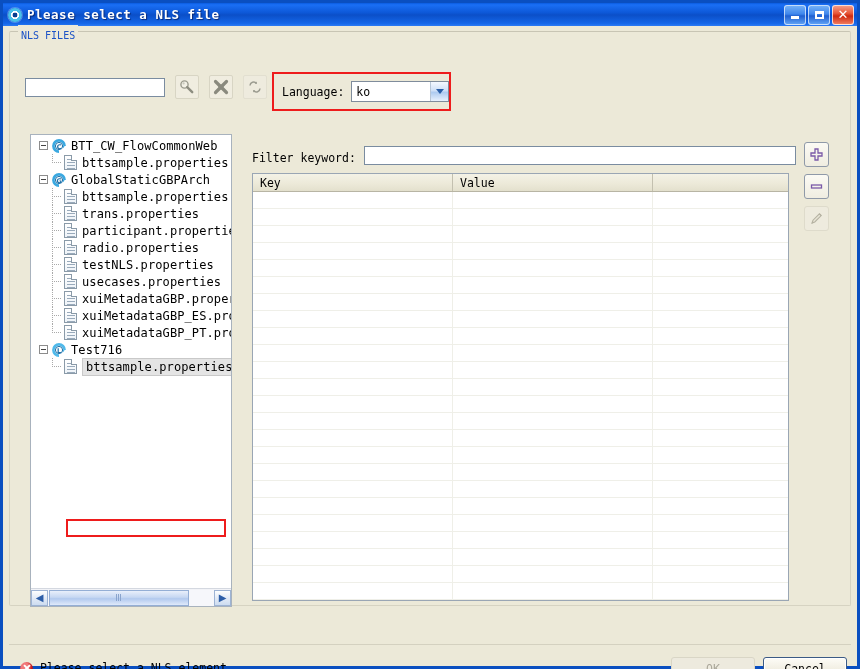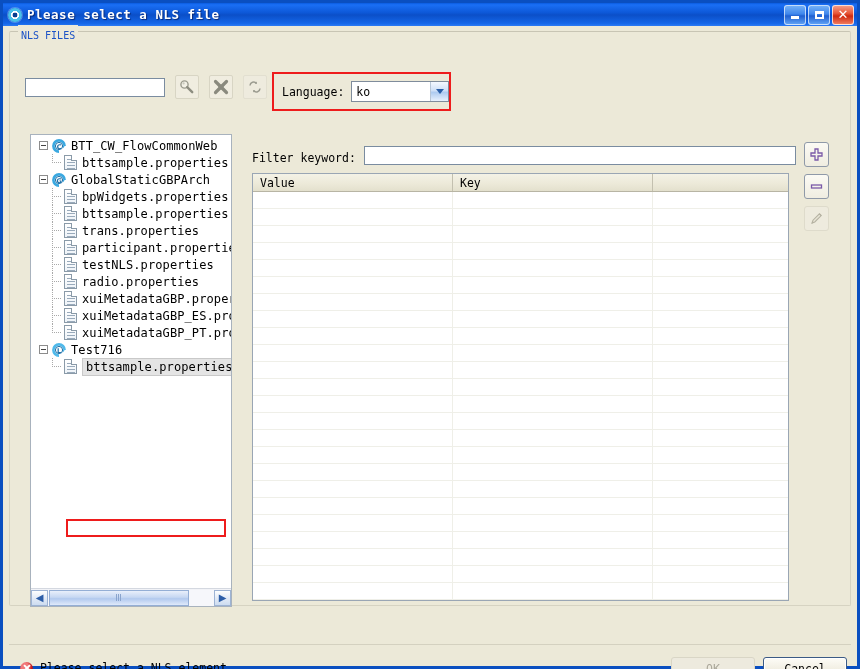--- a/index.html
+++ b/index.html
@@ -602,46 +602,46 @@
                 <path d="M8 13.6 A5.6 5.6 0 1 1 13.6 8" fill="none" stroke="#3aa8e0" stroke-width="2.6"></path>
                 <path d="M13.6 8 l-2.6 -0.2 l1.2 2.4 z" fill="#3aa8e0"></path>
                 <circle cx="8" cy="8" r="3.6" fill="#ffffff" stroke="#1b6fa8" stroke-width="1"></circle>
                 <text x="8" y="11" font-family="DejaVu Sans, sans-serif" font-size="6.4" font-weight="bold" fill="#1b6fa8" text-anchor="middle">G</text>
               </svg></div>
             <span class="tlabel">GlobalStaticGBPArch</span>
           </div>
           <div class="tnode child">
             <div class="dots"></div>
             <div class="icon-doc"></div>
-            <span class="tlabel">bpWidgets.properties</span>
+            <span class="tlabel">bttsample.properties</span>
           </div>
           <div class="tnode child">
             <div class="dots"></div>
             <div class="icon-doc"></div>
-            <span class="tlabel">bttsample.properties</span>
+            <span class="tlabel">trans.properties</span>
           </div>
           <div class="tnode child">
             <div class="dots"></div>
             <div class="icon-doc"></div>
-            <span class="tlabel">trans.properties</span>
+            <span class="tlabel">participant.properties</span>
           </div>
           <div class="tnode child">
             <div class="dots"></div>
             <div class="icon-doc"></div>
-            <span class="tlabel">participant.properties</span>
+            <span class="tlabel">radio.properties</span>
           </div>
           <div class="tnode child">
             <div class="dots"></div>
             <div class="icon-doc"></div>
             <span class="tlabel">testNLS.properties</span>
           </div>
           <div class="tnode child">
             <div class="dots"></div>
             <div class="icon-doc"></div>
-            <span class="tlabel">radio.properties</span>
+            <span class="tlabel">usecases.properties</span>
           </div>
           <div class="tnode child">
             <div class="dots"></div>
             <div class="icon-doc"></div>
             <span class="tlabel">xuiMetadataGBP.properties</span>
           </div>
           <div class="tnode child">
             <div class="dots"></div>
             <div class="icon-doc"></div>
             <span class="tlabel">xuiMetadataGBP_ES.properties</span>
@@ -679,22 +679,22 @@
       </div>
     </div>
 
     <div class="filter-row">
       <div class="filter-label">Filter keyword:</div>
       <input class="filter-input" type="text" value="" placeholder="" style="">
     </div>
 
     <div class="table-wrap">
       <div class="thead" id="table-head">
+          <div class="th c1">Key</div>
           <div class="th c2">Value</div>
-          <div class="th c1">Key</div>
           <div class="th c3"></div>
         </div>
       <div class="tbody" id="table-body">
           <div class="trow">
             <div class="td c1"></div>
             <div class="td c2"></div>
             <div class="td c3"></div>
           </div>
           <div class="trow">
             <div class="td c1"></div>

